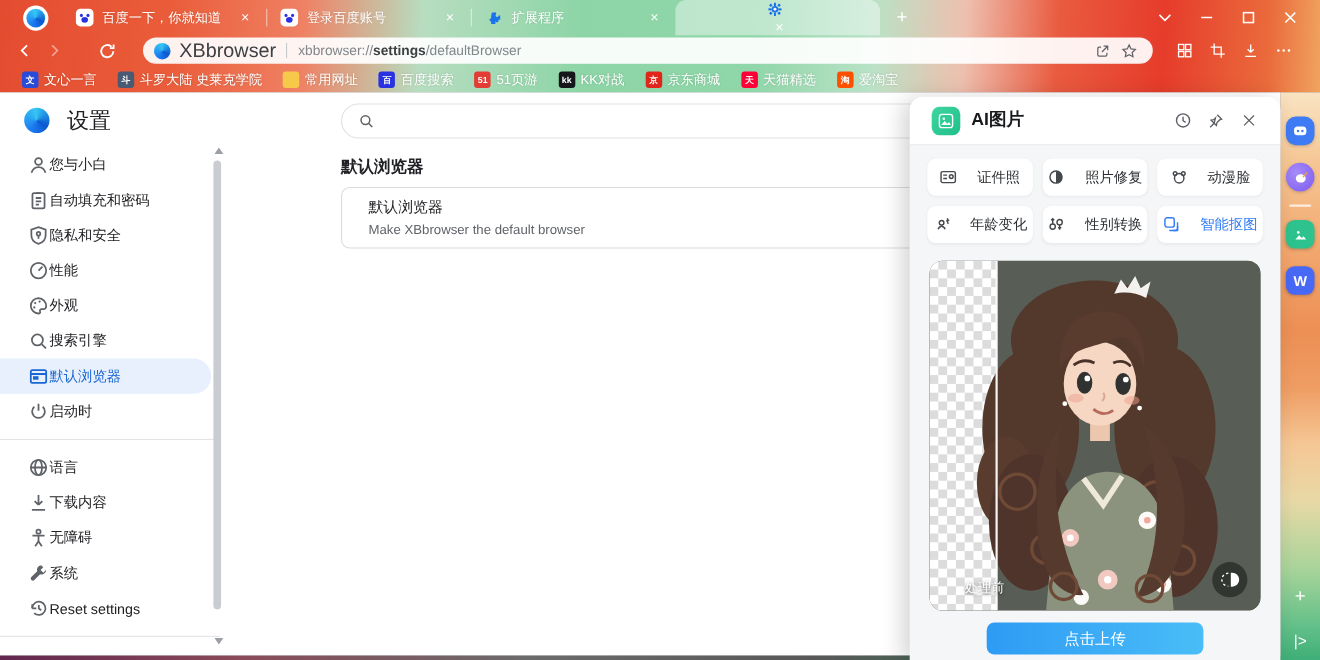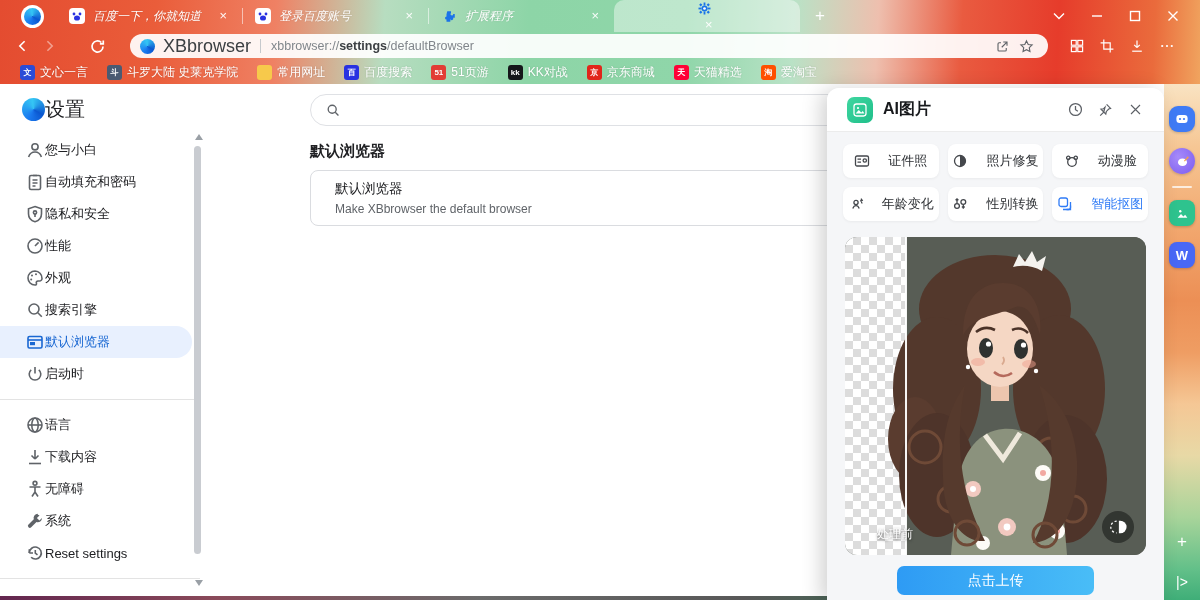--- a/index.html
+++ b/index.html
@@ -6,21 +6,21 @@
   body { font-family:"Liberation Sans", sans-serif; }
   .stage{ position:relative; width:1200px; height:600px; overflow:hidden; background:#888; }
 
   
   .chrome{ position:absolute; left:0; top:0; width:1200px; height:84px;
     background:linear-gradient(93deg,#e44c30 0%,#ea5d3a 13%,#ef8164 23%,#b7ddc0 32%,#8dd5a7 44%,#8fd6a9 57%,#b9e2c6 66%,#eebfae 73%,#e95b40 80%,#e63c2b 88%,#ea6b3c 96%,#f0a45f 100%); }
   .tabbar{ position:relative; height:32px; display:flex; align-items:center; }
   .browser-logo{ width:23px; height:23px; border-radius:50%; background:#fff; margin-left:21px; position:relative; flex:none;}
   .browser-logo::after{ content:""; position:absolute; inset:3px; border-radius:50%;
      background:conic-gradient(from 210deg,#1b7bf0,#35c6f4 40%,#0b57d0 75%,#1b7bf0); }
-  .tabs{ display:flex; height:32px; margin-left:12px; align-items:center;font-style:italic;}
+  .tabs{ display:flex; height:32px; margin-left:12px; align-items:center;}
   .tab{ width:186px; height:32px; display:flex; align-items:center; padding:0 10px 0 13px; position:relative; }
   .tab.active{ background:rgba(255,255,255,.42); border-radius:10px 10px 0 0;flex-direction:column; }
   .tab .sep{ position:absolute; right:-1px; top:8px; height:16px; width:1px; background:rgba(255,255,255,.55); }
   .favicon{ width:16px; height:16px; border-radius:4px; flex:none; margin-right:8px; display:flex; align-items:center; justify-content:center; }
   .tab-title{ color:#fff; font-size:12px; white-space:nowrap; overflow:hidden; flex:1; text-shadow:0 0 2px rgba(0,0,0,.15); }
   .tab-close{ color:rgba(255,255,255,.95); font-size:13px; width:18px; height:18px; line-height:17px; text-align:center; border-radius:50%; flex:none; }
   .newtab{ color:#fff; font-size:17px; width:24px; text-align:center; margin-left:8px; }
   .wincontrols{ position:absolute; right:0; top:0; height:32px; display:flex; align-items:center; gap:8px; padding-right:12px; }
   .winbtn{ width:30px; height:26px; display:flex; align-items:center; justify-content:center; }
   .winbtn svg{ stroke:#fff; stroke-width:1.4; fill:none; }
@@ -41,21 +41,21 @@
   .tool-ic svg{ stroke:#fff; stroke-width:1.5; fill:none; }
 
   .bookmarks{ height:24px; display:flex; align-items:center; padding-left:20px; gap:19px; }
   .bm{ display:flex; align-items:center; gap:5px; }
   .bm-ic{ width:15px; height:15px; border-radius:3px; color:#fff; font-size:8px; font-weight:bold;
     display:flex; align-items:center; justify-content:center; flex:none; }
   .bm-label{ color:#fff; font-size:12px; white-space:nowrap; text-shadow:0 0 2px rgba(0,0,0,.2); }
 
   
   .page{ position:absolute; left:0; top:84px; width:1164px; height:512px; background:#fff; }
-  .page-head{ position:absolute; left:22px; top:12px; display:flex; align-items:center; }
+  .page-head{ position:absolute; left:22px; top:12px; display:flex; align-items:center; gap:16px; }
   .page-logo{ width:23px; height:23px; border-radius:50%; background:conic-gradient(from 210deg,#1b7bf0,#35c6f4 40%,#0b57d0 75%,#1b7bf0); }
   .page-title{ font-size:20px; color:#202124; }
   .nav{ position:absolute; left:0; top:50px; width:200px; }
   .nav-item{ height:32px; display:flex; align-items:center; padding-left:25px; font-size:13px; color:#202124; width:192px; }
   .nav-item svg{ flex:none; stroke:#5f6368; stroke-width:1.6; fill:none; }
   .nav-item.active{ background:#e8f0fe; border-radius:0 16px 16px 0; color:#1967d2; }
   .nav-item.active svg{ stroke:#1967d2; }
   .nav-div{ border-top:1px solid #e3e3e3; margin:9px 0; }
   .ext-ic{ margin-left:2px; }
   .sidebar-scroll{ position:absolute; left:192px; top:46px; width:12px; height:460px; }

